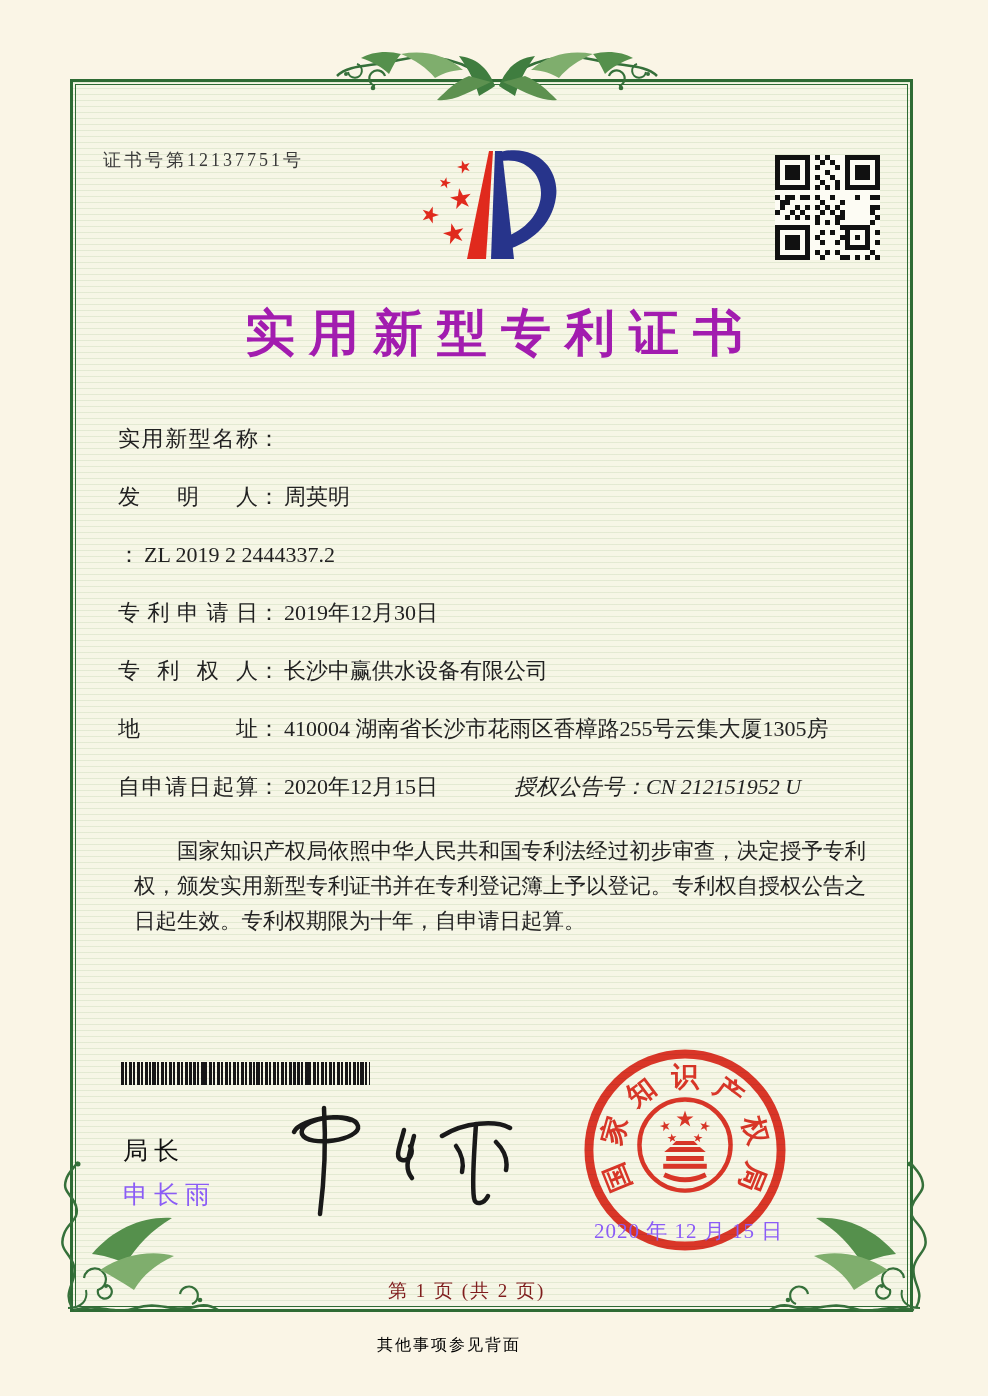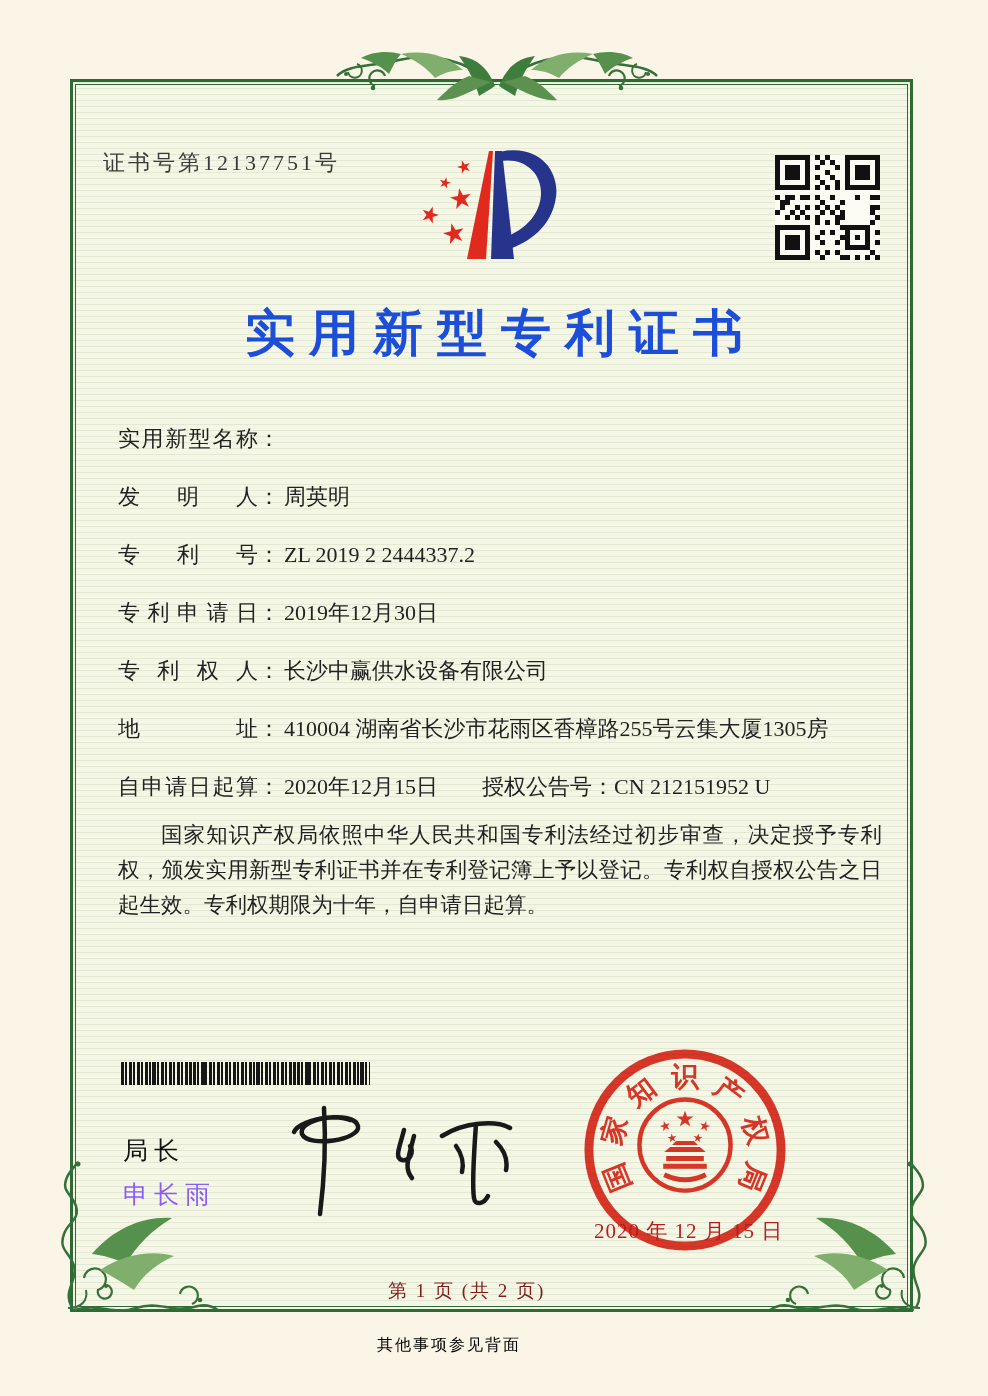--- a/index.html
+++ b/index.html
@@ -14,43 +14,43 @@
   .frame{
     left:70px;top:79px;width:843px;height:1233px;
     border:3px solid #2e6b34;box-sizing:border-box;
     background:
       repeating-linear-gradient(180deg, rgba(150,185,130,.20) 0 1px, rgba(150,185,130,0) 1px 6px),
       #f6f6e6;
   }
   .frame::before{
     content:"";position:absolute;inset:2px;border:1px solid #2e6b34;pointer-events:none;
   }
-  .cert-no{left:103px;top:148px;font-size:22px;letter-spacing:3px;color:#3a3a3a;}
+  .cert-no{left:103px;top:148px;font-size:18px;letter-spacing:3px;color:#3a3a3a;}
   .title{left:0;right:0;top:300px;text-align:center;font-size:50px;font-weight:bold;
-         letter-spacing:14px;text-indent:14px;color:#1d4ed8;}
+         letter-spacing:14px;text-indent:14px;color:#a21caf;}
   .fields{left:118px;top:424px;width:772px;}
   .field-row{display:flex;height:58px;font-size:22px;line-height:30px;color:#222;}
   .lbl{display:inline-block;width:140px;text-align:justify;text-align-last:justify;}
   .colon{width:26px;}
   .val{flex:1;white-space:nowrap;}
   .grant-row{display:flex;font-size:22px;line-height:30px;color:#222;}
-  .grant-row .g2{margin-left:44px;}
+  .grant-row .g2{margin-left:76px;font-style:italic;}
   .paras{left:118px;top:818px;width:764px;font-size:21.5px;line-height:35px;text-align:justify;color:#222;}
-  .paras p{margin:0;text-indent:2em;}
+  .paras p{margin:16px;text-indent:2em;}
   .barcode{left:121px;top:1062px;width:249px;height:23px;
     background-image:
       repeating-linear-gradient(90deg,#161616 0 2px,rgba(0,0,0,0) 2px 4px),
       repeating-linear-gradient(90deg,#161616 0 3px,rgba(0,0,0,0) 3px 8px),
       repeating-linear-gradient(90deg,rgba(0,0,0,0) 0 5px,#161616 5px 6px,rgba(0,0,0,0) 6px 13px);
   }
   .commissioner{left:123px;top:1134px;font-size:25px;letter-spacing:6px;color:#111;}
   .commissioner-name{left:123px;top:1178px;font-size:25px;letter-spacing:6px;color:#8b5cf6;}
   .page-info{left:388px;top:1278px;font-size:19px;letter-spacing:2px;color:#7f1d1d;}
   .back-note{left:377px;top:1335px;font-size:16px;letter-spacing:2px;color:#000000;}
-  .seal-date{left:594px;top:1217px;width:200px;font-size:21px;letter-spacing:1px;color:#b91c1c;z-index:6;}
+  .seal-date{left:594px;top:1217px;width:200px;font-size:21px;letter-spacing:1px;color:#8b5cf6;z-index:6;}
   .seal-wrap{left:581px;top:1046px;z-index:5;mix-blend-mode:multiply;opacity:.93;}
   .sig-wrap{left:266px;top:1102px;z-index:4;}
   .seal-char{font-size:28px;font-weight:bold;fill:#e0291c;font-family:"Liberation Serif","DejaVu Serif",serif;}
   svg{display:block;}
 </style>
 </head>
 <body>
 
 <svg width="0" height="0" style="position:absolute" aria-hidden="true">
   <defs>
@@ -144,21 +144,20 @@
   <div class="field-row">
     <span class="lbl">实用新型名称</span>
       <span class="colon">：</span>
   </div>
   <div class="field-row">
     <span class="lbl">发明人</span>
       <span class="colon">：</span>
       <span class="val">周英明</span>
   </div>
   <div class="field-row">
-    <span class="lbl">专利号</span>
       <span class="colon">：</span>
       <span class="val">ZL 2019 2 2444337.2</span>
   </div>
   <div class="field-row">
     <span class="lbl">专利申请日</span>
       <span class="colon">：</span>
       <span class="val">2019年12月30日</span>
   </div>
   <div class="field-row">
     <span class="lbl">专利权人</span>

